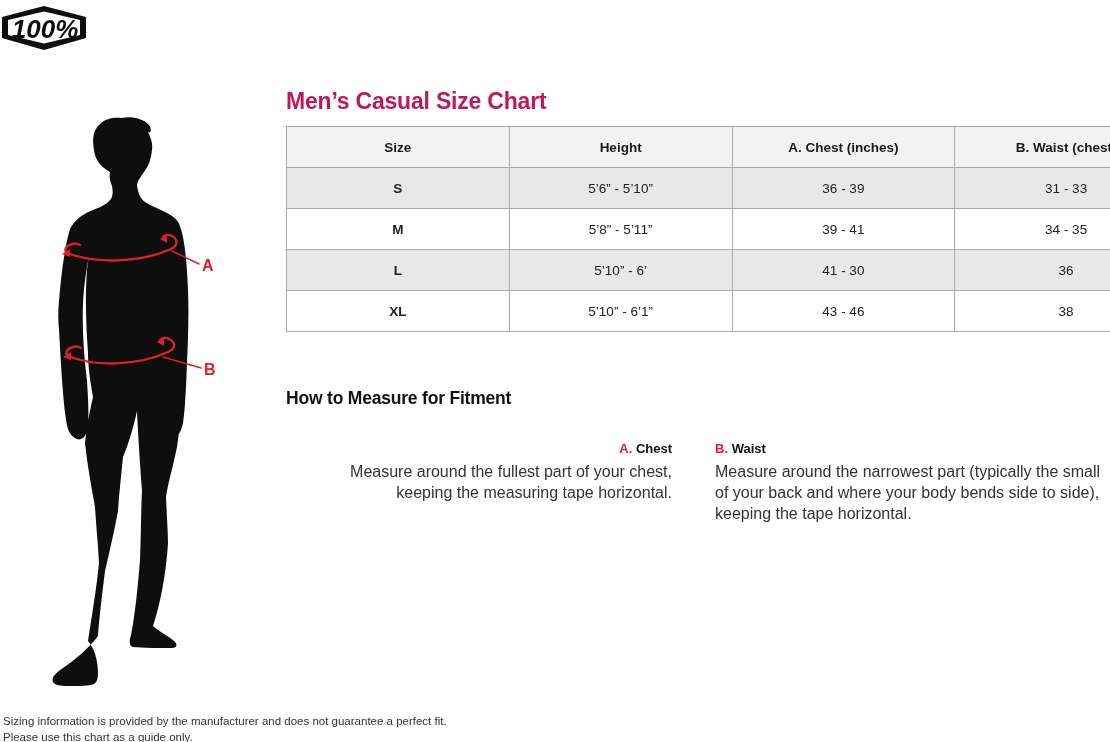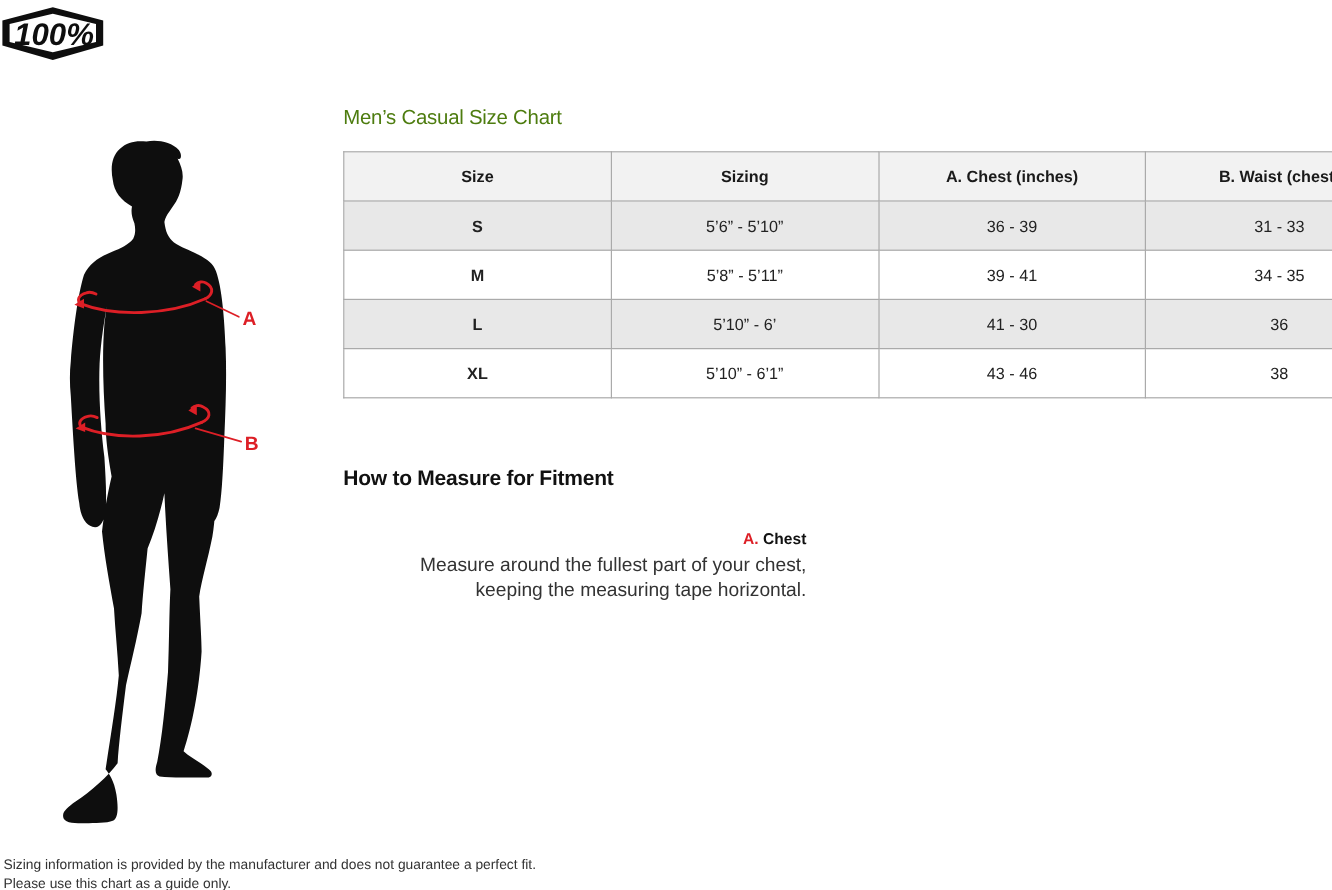--- a/index.html
+++ b/index.html
@@ -19,21 +19,21 @@
   .logo{position:absolute;left:0px;top:5px;width:88px;height:46px;}
   .logo text{font-family:"Liberation Sans","DejaVu Sans",sans-serif;}
 
   .figure-wrap{position:absolute;left:25px;top:105px;width:220px;height:600px;}
   .silhouette{fill:var(--silhouette-black);}
   .red-stroke{fill:none;stroke:var(--accent-red);stroke-width:2.4;stroke-linecap:round;}
   .red-thin{fill:none;stroke:var(--accent-red);stroke-width:1.4;stroke-linecap:round;}
   .red-fill{fill:var(--accent-red);}
   .fig-label{fill:var(--accent-red);font-weight:bold;font-size:16px;font-family:"Liberation Sans","DejaVu Sans",sans-serif;}
 
-  .chart-title{position:absolute;left:286px;top:88px;font-size:17px;font-weight:normal;letter-spacing:-0.2px;color:#4d7c0f;}
+  .chart-title{position:absolute;left:286px;top:88px;font-size:23px;font-weight:bold;letter-spacing:-0.2px;color:#be185d;}
 
   .size-table{position:absolute;left:286px;top:126px;width:892px;border-collapse:collapse;table-layout:fixed;font-size:13.5px;color:#222;}
   .size-table th,.size-table td{border:1px solid var(--table-border);height:41px;text-align:center;vertical-align:middle;padding:0 4px;}
   .size-table th{background:var(--header-bg);font-weight:bold;color:#1a1a1a;}
   .size-table tr.stripe td{background:var(--stripe-bg);}
   .size-table td.size-col{font-weight:bold;}
 
   .measure-title{position:absolute;left:286px;top:388px;font-size:17.5px;font-weight:bold;letter-spacing:-0.2px;color:#111;}
 
   .measure-item{position:absolute;top:441px;}
@@ -141,21 +141,21 @@
       <text class="fig-label" x="179" y="270">B</text>
     </g>
   </svg>
 
   <h1 class="chart-title">Men’s Casual Size Chart</h1>
 
   <table class="size-table">
     <thead>
       <tr>
         <th>Size</th>
-        <th>Sizing</th>
+        <th>Height</th>
         <th>A. Chest (inches)</th>
         <th>B. Waist (chest)</th>
       </tr>
     </thead>
     <tbody>
       <tr class="stripe">
         <td class="size-col">S</td>
         <td>5’6” - 5’10”</td>
         <td>36 - 39</td>
         <td>31 - 33</td>
@@ -184,19 +184,26 @@
   <h2 class="measure-title">How to Measure for Fitment</h2>
 
   <div class="measure-item item-a">
     <h3>
       <span class="key">A.</span>
       <span>Chest</span>
     </h3>
     <p>Measure around the fullest part of your chest, keeping the measuring tape horizontal.</p>
   </div>
 
+  <div class="measure-item item-b">
+    <h3>
+      <span class="key">B.</span>
+      <span>Waist</span>
+    </h3>
+    <p>Measure around the narrowest part (typically the small of your back and where your body bends side to side), keeping the tape horizontal.</p>
+  </div>
 
   <div class="footer">
     <div>Sizing information is provided by the manufacturer and does not guarantee a perfect fit.</div>
     <div>Please use this chart as a guide only.</div>
   </div>
 
 </div>
 
 </body></html>

